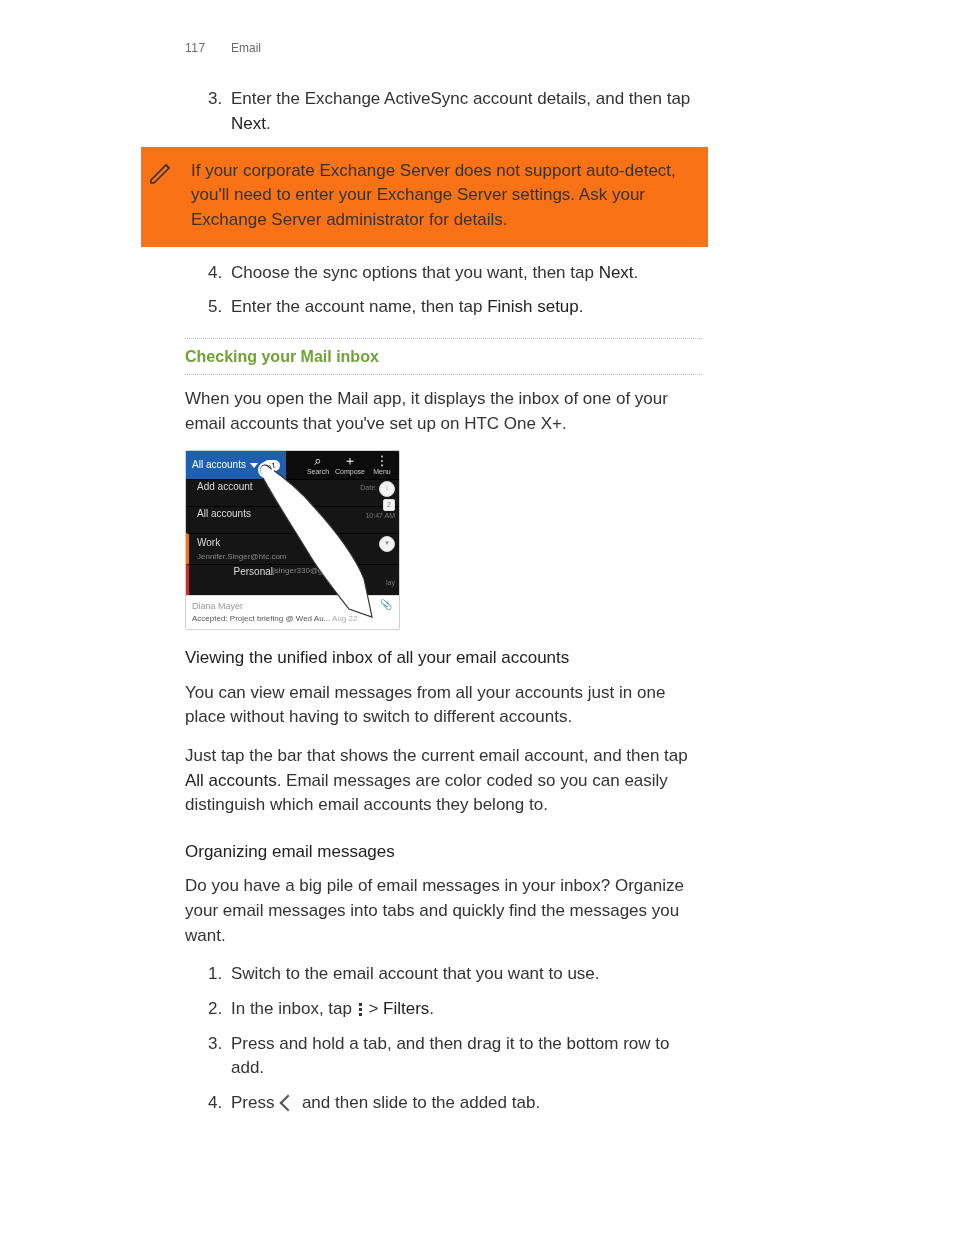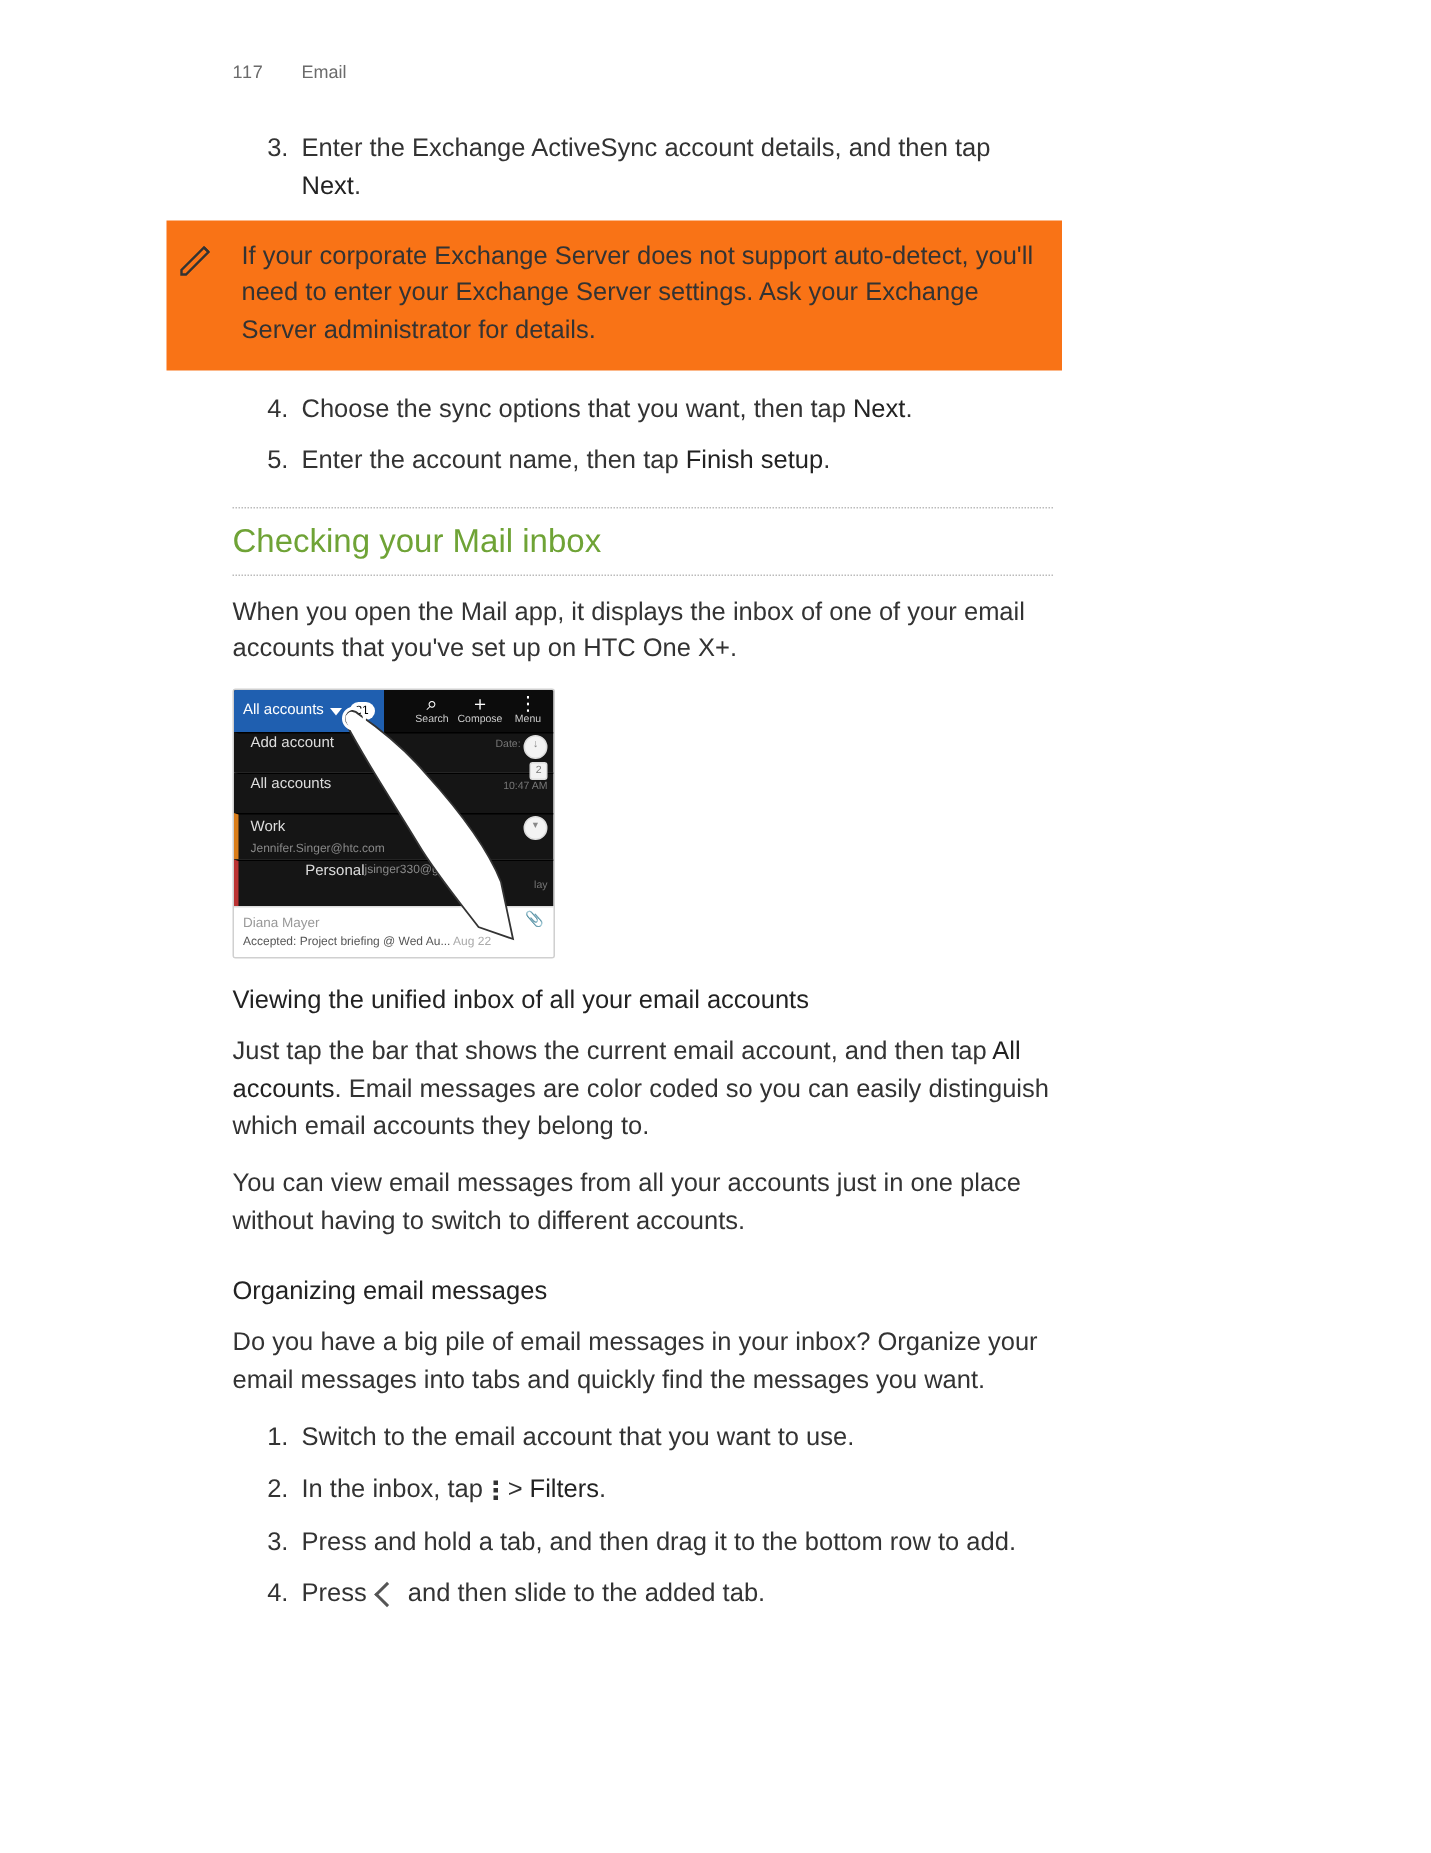--- a/index.html
+++ b/index.html
@@ -1,26 +1,26 @@
 <!DOCTYPE html>
 <html><head>
 <meta charset="utf-8">
 <style>
   html,body{margin:0;padding:0;background:#fff;font-family:"Helvetica Neue",Arial,sans-serif;color:#333;font-size:17px;line-height:1.45}
-  .page{width:812px;min-height:1235px;box-sizing:border-box;padding:40px 110px 40px 90px;position:relative}
+  .page{width:812px;min-height:1235px;box-sizing:border-box;padding:40px 110px 40px 120px;position:relative}
   .hdr{font-size:12px;color:#6b6b6b;margin:0 0 30px 65px}
   .hdr-num{letter-spacing:.5px;margin-right:22px}
   .content{margin-left:65px}
   ol.steps{margin:0 0 8px 0;padding-left:42px}
   ol.steps li{padding-left:4px;margin-bottom:10px}
   .bold{font-weight:400;color:#222}
   .note{background:#f97316;margin-left:-44px;margin-right:-6px;margin-top:10px;margin-bottom:14px;display:flex;align-items:flex-start}
   .note-icon{width:36px;flex:0 0 36px;padding:12px 0 0 6px}
   .note-body{padding:12px 12px 14px 8px;font-size:17px;color:#333}
-  .sec-title{color:#6fa336;font-size:22px;font-weight:400;border-top:1px dotted #bbb;border-bottom:1px dotted #bbb;padding:6px 0;margin:18px 0 12px 0}
+  .sec-title{color:#6fa336;font-size:16px;font-weight:700;border-top:1px dotted #bbb;border-bottom:1px dotted #bbb;padding:6px 0;margin:18px 0 12px 0}
   p{margin:0 0 14px 0}
   .subhead{font-weight:400;color:#222;font-size:17px;margin:8px 0 10px 0}
   .screenshot{margin:4px 0 16px 0}
   .phone{width:213px;background:#e9e9e9;border:1px solid #d0d0d0;border-radius:2px;overflow:hidden;font-size:10px;color:#ddd;position:relative}
   .ph-top{background:#0c0c0c;display:flex;align-items:center;height:28px;position:relative}
   .ph-acc{background:#1f5fb0;height:28px;display:flex;align-items:center;padding:0 6px;font-size:10px;color:#fff;position:relative}
   .tri{display:inline-block;border-left:4px solid transparent;border-right:4px solid transparent;border-top:5px solid #fff;margin-left:4px;vertical-align:middle}
   .badge{background:#fff;color:#000;border-radius:8px;font-size:8px;padding:0 4px;margin-left:5px}
   .ph-ico{flex:1;display:flex;justify-content:flex-end;align-items:center;gap:2px;padding-right:2px}
   .ico-col{display:flex;flex-direction:column;align-items:center;font-size:7px;color:#ccc;width:30px}
@@ -129,24 +129,24 @@
           <span>Accepted: Project briefing @ Wed Au...</span> <span style="color:#aaa">Aug 22</span>
         </div>
         <svg class="hand" viewBox="0 0 120 160">
           <path d="M15 8 C10 3 3 8 7 15 C 20 40 40 70 55 95 C 65 112 78 128 95 150 L118 158 L110 120 C 100 95 80 70 60 48 C 45 30 25 15 15 8 Z" fill="#fff" stroke="#333" stroke-width="1.2"></path>
           <circle cx="12" cy="11" r="7" fill="none" stroke="#fff" stroke-width="2"></circle>
         </svg>
       </div>
     </div>
 
     <div class="subhead">Viewing the unified inbox of all your email accounts</div>
+    <p>You can view email messages from all your accounts just in one place without having to switch to different accounts.</p>
     <p>
       <span>Just tap the bar that shows the current email account, and then tap </span><span class="bold">All accounts</span><span>. Email messages are color coded so you can easily distinguish which email accounts they belong to.</span>
     </p>
-    <p>You can view email messages from all your accounts just in one place without having to switch to different accounts.</p>
 
 
     <div class="subhead" style="margin-top:22px">Organizing email messages</div>
     <p>Do you have a big pile of email messages in your inbox? Organize your email messages into tabs and quickly find the messages you want.</p>
 
     <ol class="steps">
       <li>Switch to the email account that you want to use.</li>
       <li>
         <span>In the inbox, tap </span><span class="kebab">
             <span></span>

